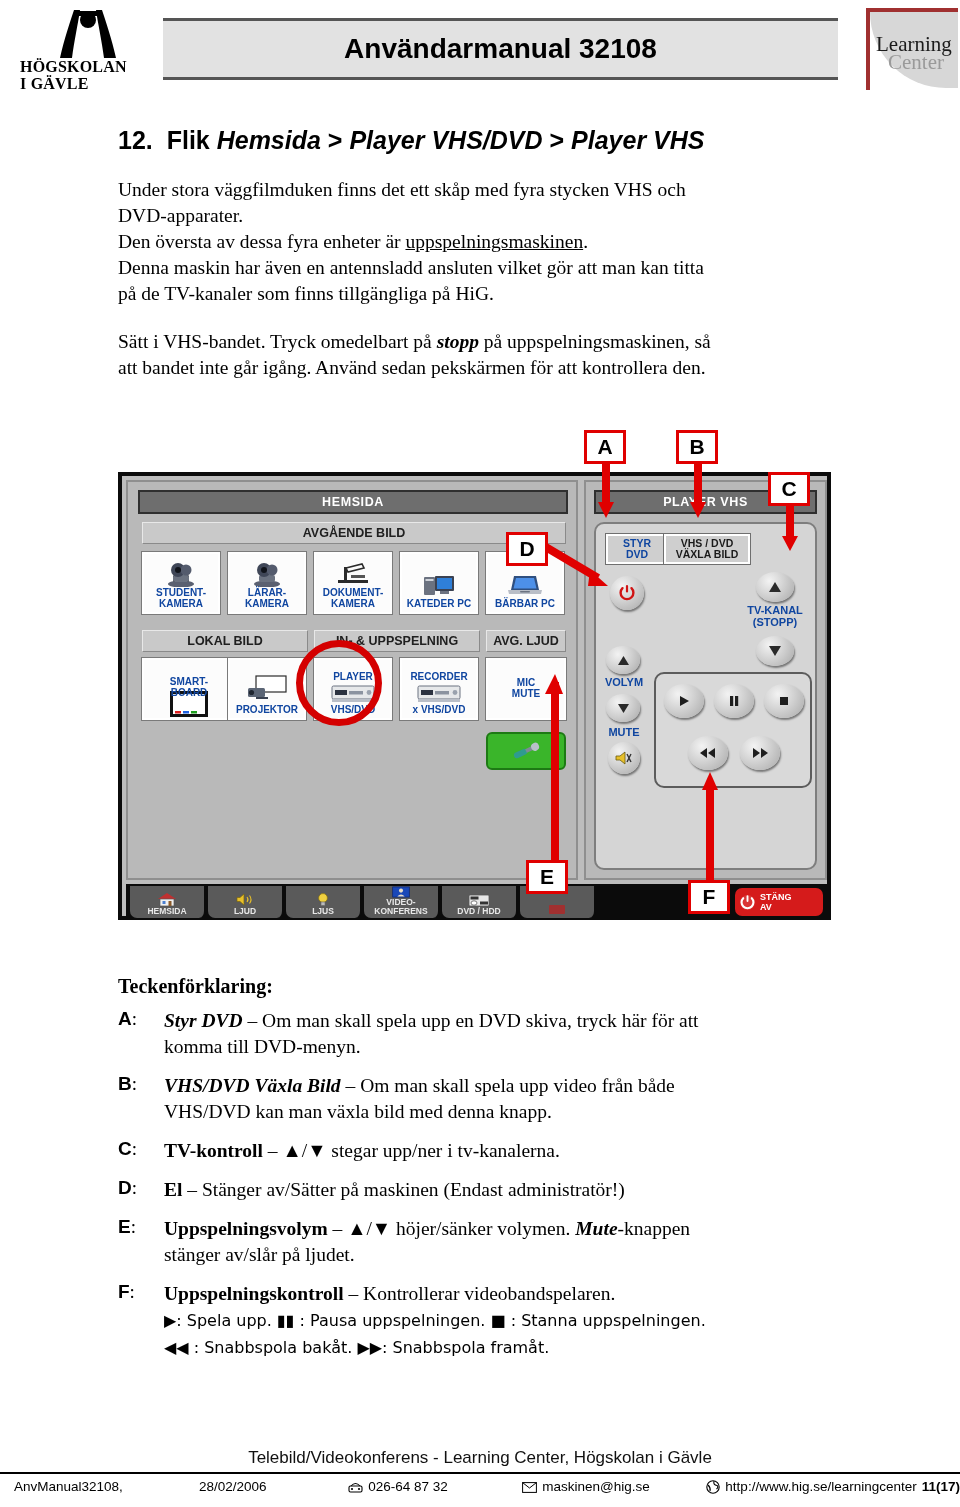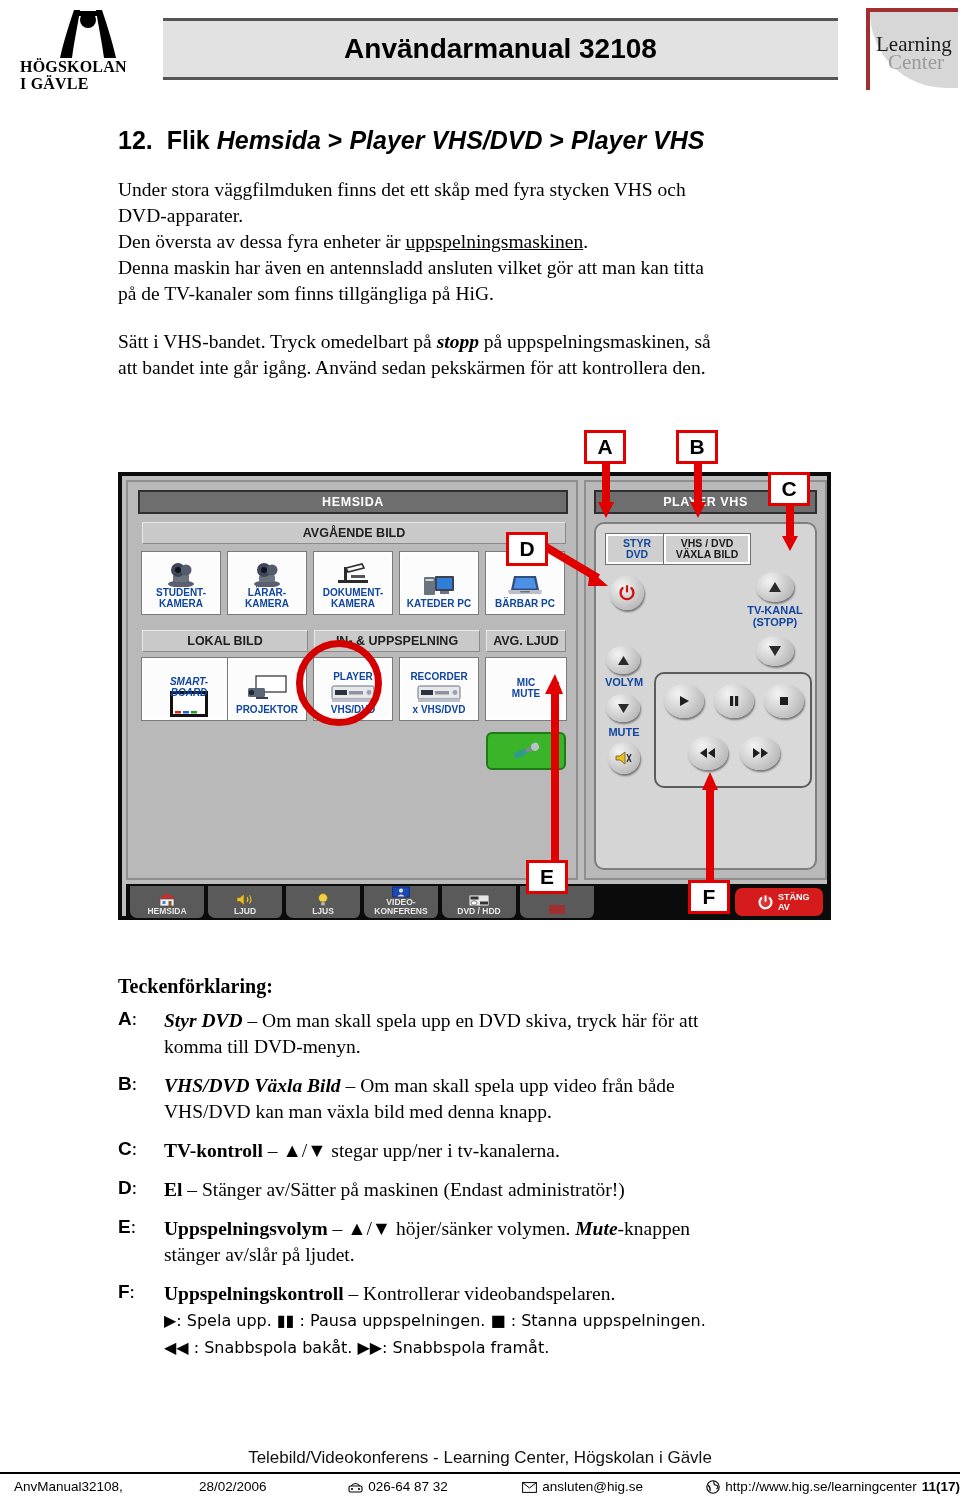--- a/index.html
+++ b/index.html
@@ -77,41 +77,41 @@
   .tile-r1 { top:70px; width:78px; height:62px; }
   .t1 { left:14px; } .t2 { left:100px; } .t3 { left:186px; }
   .t4 { left:272px; } .t5 { left:358px; }
 
   .row2-labels { position:absolute; top:148px; }
   .lokal { left:14px; width:166px; height:22px; }
   .inupp { left:186px; width:166px; height:22px; }
   .avgljud { left:358px; width:80px; height:22px; }
 
   .tile-r2 { top:176px; height:62px; }
-  .s1 { left:14px; width:94px;font-style:italic; } .s2 { left:100px; width:78px; }
+  .s1 { left:14px; width:94px; } .s2 { left:100px; width:78px; }
   .s3 { left:186px; width:78px; } .s4 { left:272px; width:78px; }
   .s5 { left:358px; width:80px; }
 
   .green-btn { position:absolute; left:358px; top:250px; width:80px; height:38px;
                background:#3ab52a; border:2px solid #1d7a14; border-radius:6px; }
   .mic-icon { position:absolute; left:50%; top:50%; transform:translate(-50%,-50%) rotate(-25deg);
               width:30px; height:18px; }
 
   
   .navbar { position:absolute; left:4px; top:408px; width:705px; height:36px; background:#0b0b0b; }
   .nav-tab { position:absolute; top:2px; height:32px; background:#5a5a5a;
              border-radius:0 0 7px 7px; border-right:2px solid #0b0b0b;
              display:flex; flex-direction:column; align-items:center; justify-content:flex-end;
              font-family:"Liberation Sans", sans-serif; font-weight:700; font-size:8.5px;
              color:#e8e8e8; text-align:center; line-height:9px; padding-bottom:2px; }
   .n1 { left:4px; width:76px; } .n2 { left:82px; width:76px; }
   .n3 { left:160px; width:76px; } .n4 { left:238px; width:76px; }
   .n5 { left:316px; width:76px; } .n6 { left:394px; width:76px; }
   .stang-av { position:absolute; right:8px; top:4px; width:88px; height:28px; background:#d51b1b;
-              border-radius:7px; display:flex; align-items:center; gap:4px; padding-left:22px;
+              border-radius:7px; display:flex; align-items:center; gap:4px; padding-left:4px;
               font-family:"Liberation Sans", sans-serif; font-weight:700; font-size:9px; color:#fff;
               line-height:10px; }
 
   
   .right-half { position:absolute; left:462px; top:4px; width:243px; height:400px;
                 background:#b9b9b9; border:2px solid #8f8f8f; }
   .player-bar { left:8px; top:8px; width:223px; height:24px; }
   .remote-area { position:absolute; left:8px; top:40px; width:223px; height:348px;
                  background:#d5d5d5; border:2px solid #7e7e7e; border-radius:10px; }
 
@@ -602,21 +602,21 @@
         <rect x="1" y="5" width="13" height="6" rx="1.5" fill="none" stroke="#000" stroke-width="1.1"></rect>
         <path d="M3 5 Q7.5 0 12 5" fill="none" stroke="#000" stroke-width="1.1"></path>
         <circle cx="4" cy="8" r="1.1" fill="#000"></circle>
           <circle cx="11" cy="8" r="1.1" fill="#000"></circle>
       </svg><span>026-64 87 32</span>
     </div>
     <div class="fcell" style="width:185px">
       <svg class="f-ico" width="15" height="11" viewBox="0 0 15 11">
         <rect x="0.6" y="0.6" width="13.8" height="9.8" fill="none" stroke="#000" stroke-width="1"></rect>
         <path d="M0.6 0.6 L7.5 6 L14.4 0.6" fill="none" stroke="#000" stroke-width="1"></path>
-      </svg><span>ansluten@hig.se</span>
+      </svg><span>maskinen@hig.se</span>
     </div>
     <div class="fcell" style="flex:1">
       <svg class="f-ico" width="14" height="14" viewBox="0 0 14 14">
         <circle cx="7" cy="7" r="6.2" fill="none" stroke="#000" stroke-width="1.1"></circle>
         <path d="M2 5 Q5 8 4 11 M8 1.2 Q7 5 11 5.5 Q13 7 10.5 9" fill="none" stroke="#000" stroke-width="1.1"></path>
       </svg><span>http://www.hig.se/learningcenter</span><b style="padding-left:5px">11(17)</b>
     </div>
   </div>
 </div>
 

